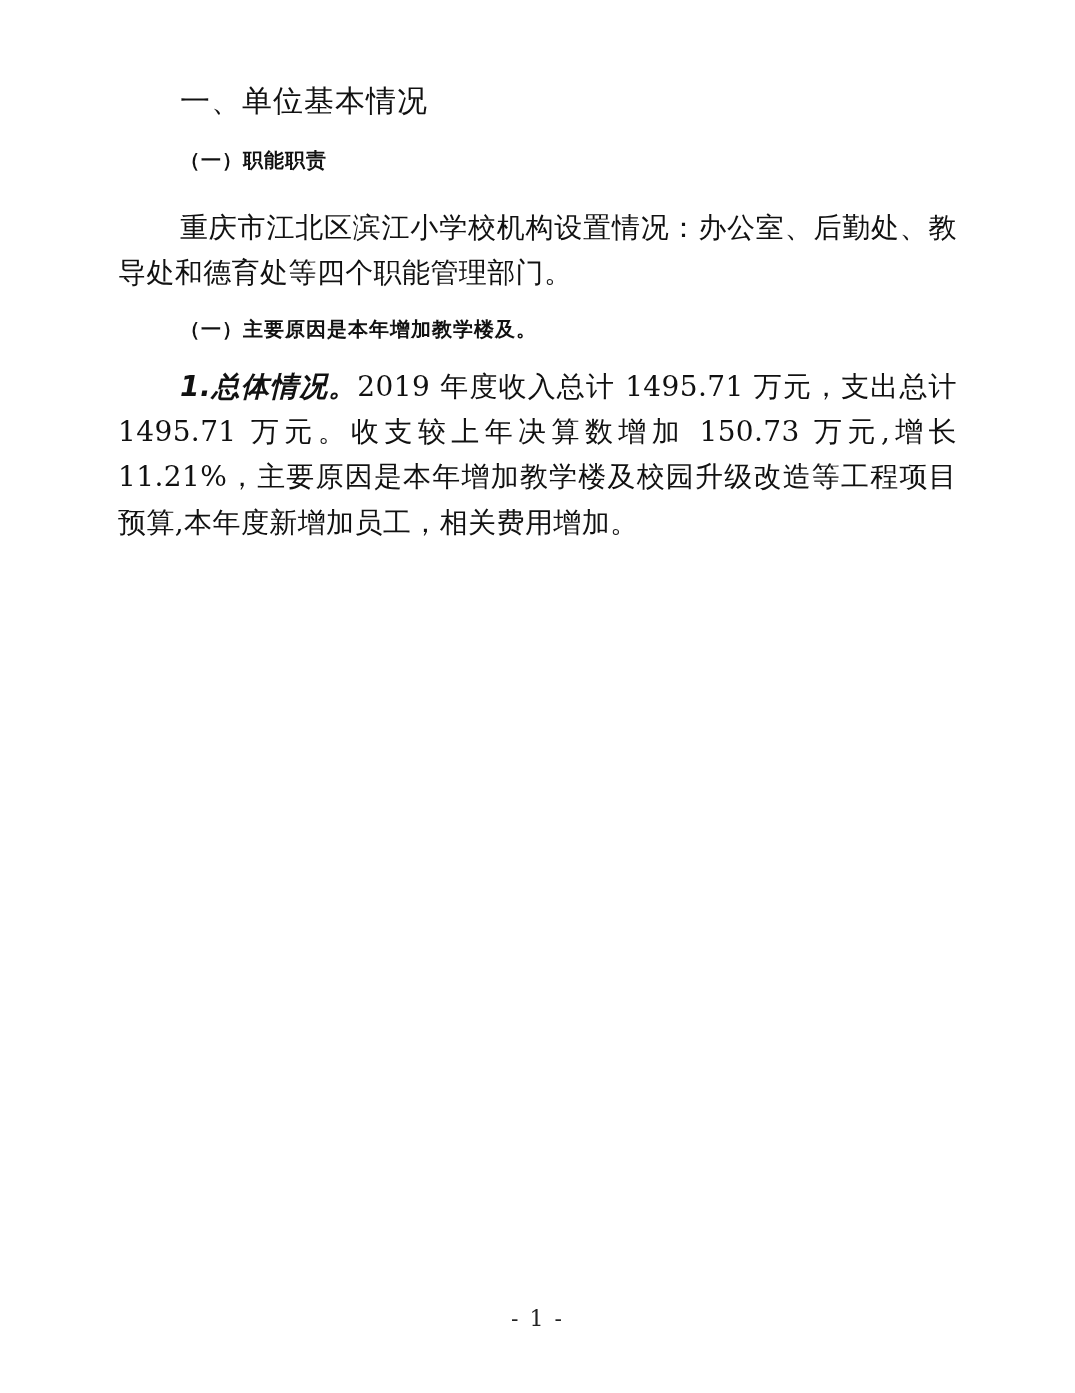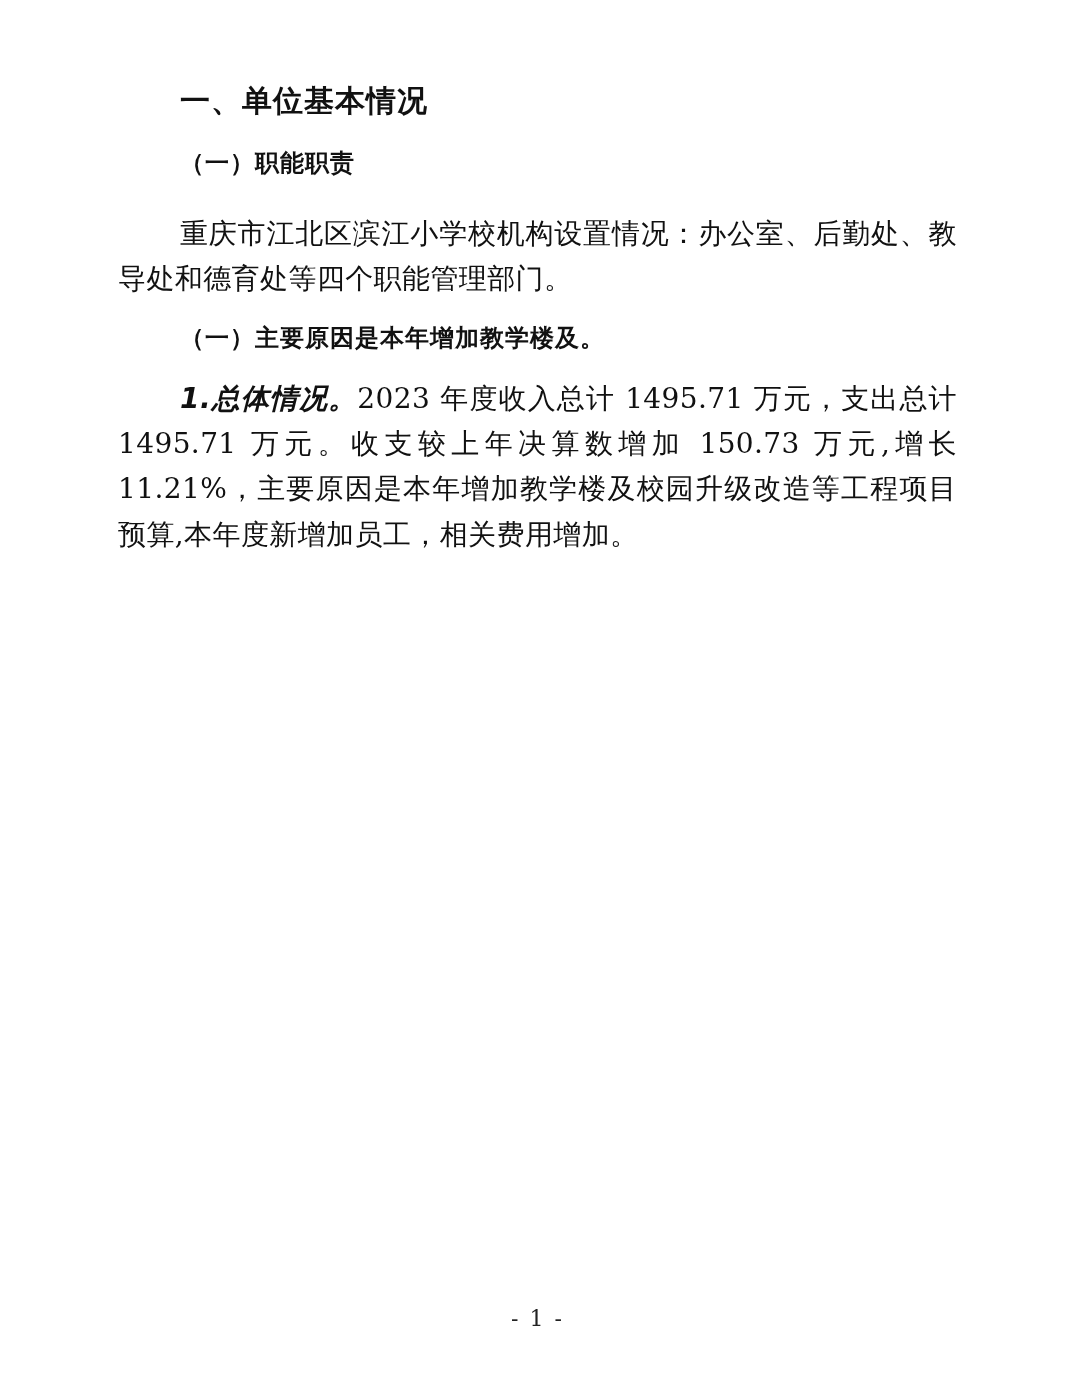--- a/index.html
+++ b/index.html
@@ -20,30 +20,30 @@
     width: 1075px;
     height: 1393px;
     box-sizing: border-box;
     padding: 78px 118px 0 118px;
   }
   .doc-body {
     position: relative;
   }
   h2.heading-1 {
     font-size: 30px;
-    font-weight: bold;
+    font-weight: normal;
     letter-spacing: 1px;
     margin: 0 0 22px 0;
     padding: 0;
     text-indent: 62px;
     line-height: 1.5;
     font-family: "DejaVu Sans", "Liberation Sans", sans-serif;
   }
   h3.heading-2 {
-    font-size: 24px;
+    font-size: 20px;
     font-weight: bold;
     letter-spacing: 1px;
     margin: 0 0 20px 0;
     padding: 0;
     text-indent: 62px;
     line-height: 1.5;
     font-family: "DejaVu Sans", "Liberation Sans", sans-serif;
   }
   p.para {
     font-size: 28px;
@@ -87,21 +87,21 @@
 
 
     <p class="para">重庆市江北区滨江小学校机构设置情况：办公室、后勤处、教导处和德育处等四个职能管理部门。</p>
 
     <div class="spacer-sm"></div>
 
 
     <h3 class="heading-2">（一）主要原因是本年增加教学楼及。</h3>
 
     <p class="para">
-      <span class="lead">1.总体情况。</span><span>2023 年度收入总计 1495.71 万元，支出总计 1495.71 万元。收支较上年决算数增加 150.73 万元,增长 11.21%，主要原因是本年增加教学楼及校园升级改造等工程项目预算,本年度新增加员工，相关费用增加。</span>
+      <span class="lead">1.总体情况。</span><span>2019 年度收入总计 1495.71 万元，支出总计 1495.71 万元。收支较上年决算数增加 150.73 万元,增长 11.21%，主要原因是本年增加教学楼及校园升级改造等工程项目预算,本年度新增加员工，相关费用增加。</span>
     </p>
 
     <div class="spacer-md"></div>
 
 
   </div>
 
   <div class="page-number">- 1 -</div>
 </div>
 

